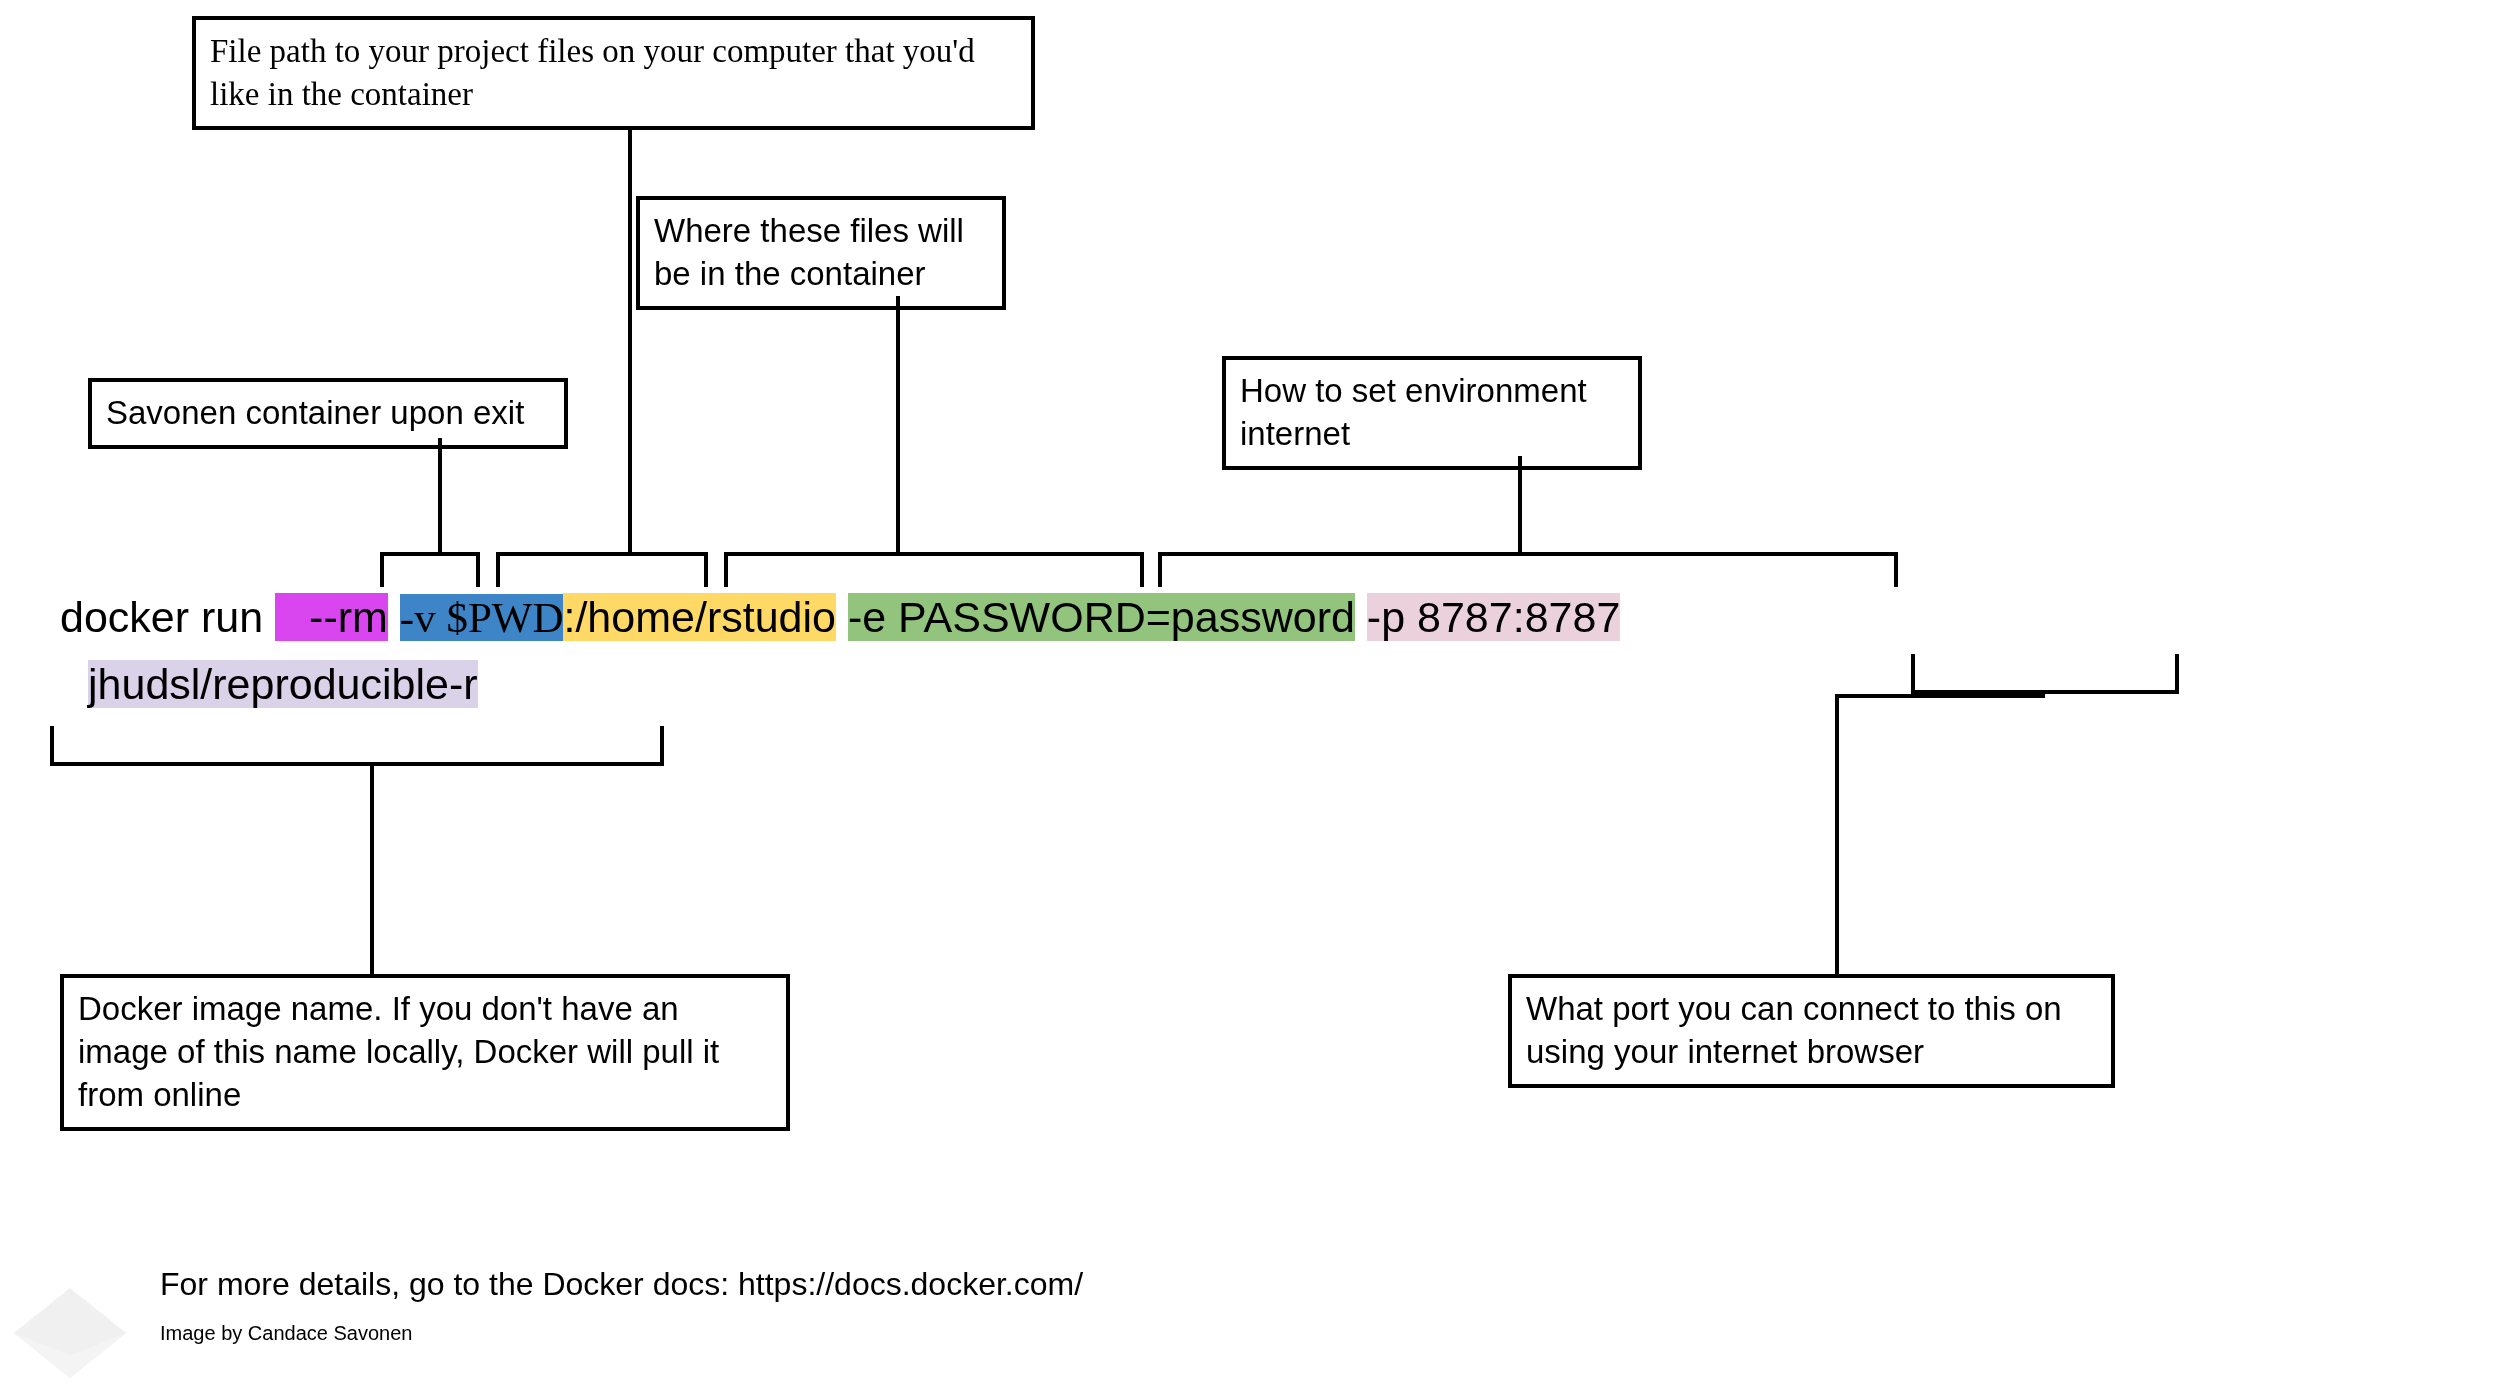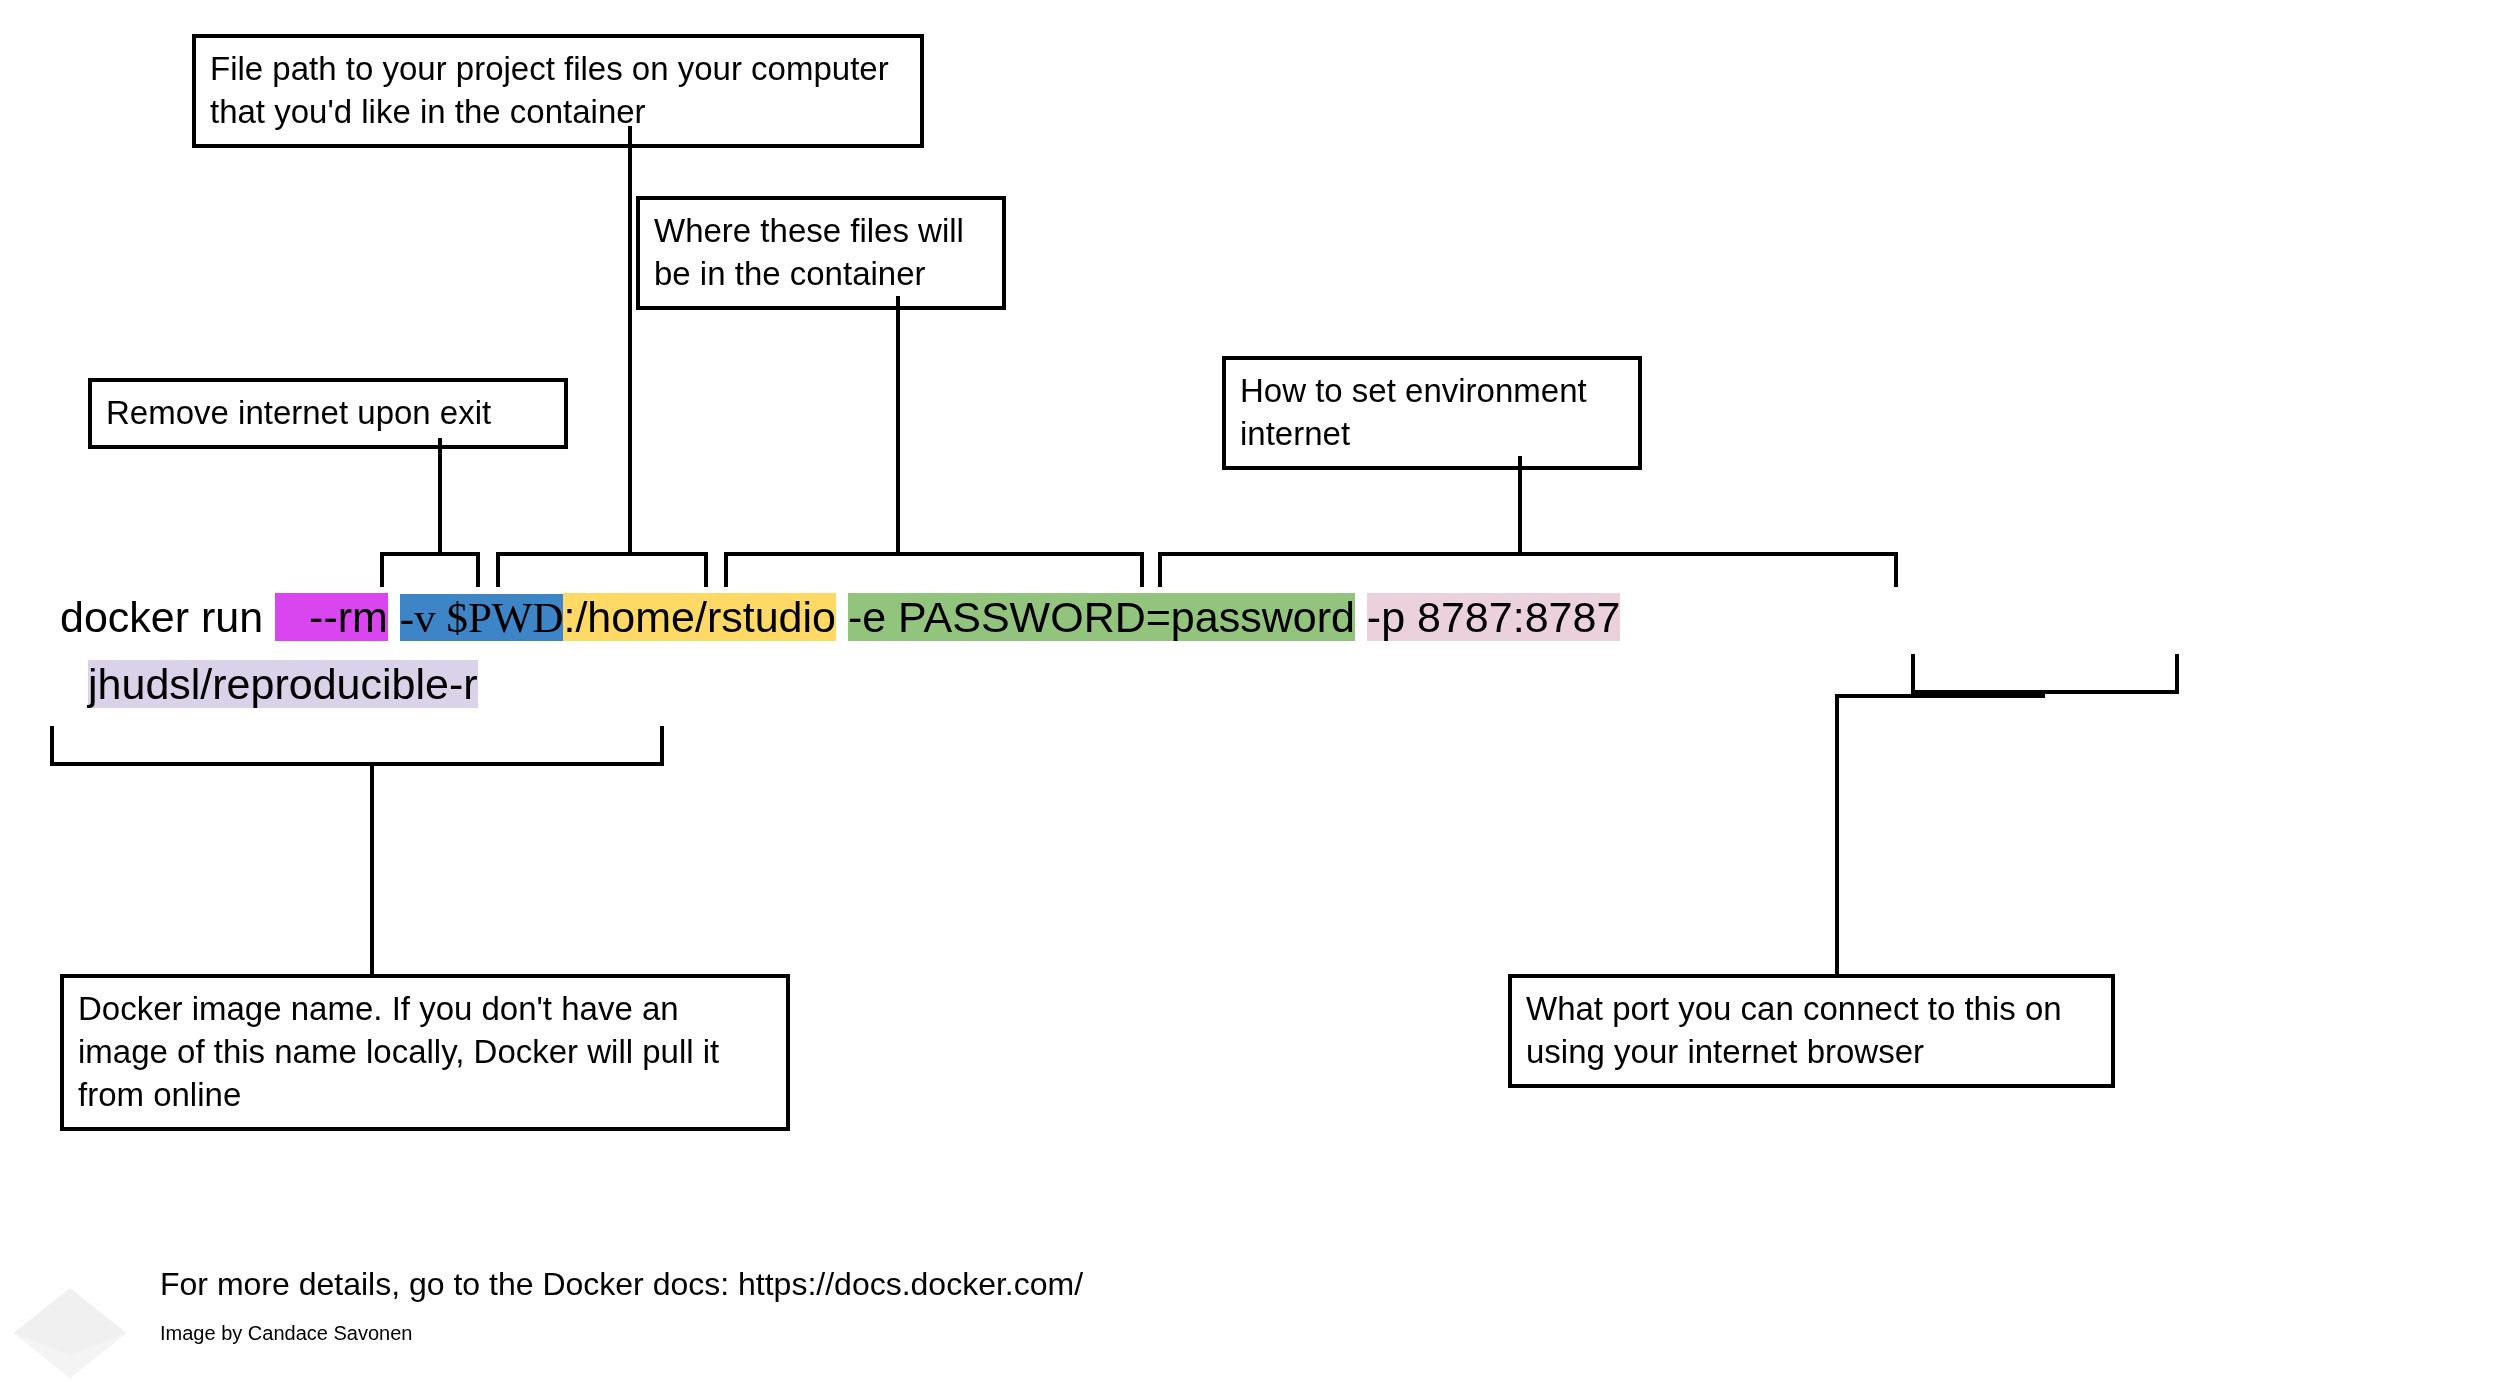--- a/index.html
+++ b/index.html
@@ -61,23 +61,23 @@
       left: 10px;
       bottom: 10px;
       width: 120px;
       height: 90px;
       opacity: 0.12;
     }
   </style>
 </head>
 <body>
 
-<div class="label-box" style="left:192px; top:34px; width:732px;">File path to your project files on your computer that you'd like in the container</div>
+<div class="label-box" style="left:192px; top:16px; width:843px;font-family:Liberation Serif, serif;">File path to your project files on your computer that you'd like in the container</div>
 <div class="label-box" style="left:636px; top:196px; width:370px;">Where these files will be in the container</div>
-<div class="label-box" style="left:88px; top:378px; width:480px;">Remove internet upon exit</div>
+<div class="label-box" style="left:88px; top:378px; width:480px;">Savonen container upon exit</div>
 <div class="label-box" style="left:1222px; top:356px; width:420px;">How to set environment internet</div>
 <div class="label-box" style="left:60px; top:974px; width:730px;">Docker image name. If you don't have an image of this name locally, Docker will pull it from online</div>
 <div class="label-box" style="left:1508px; top:974px; width:607px;">What port you can connect to this on using your internet browser</div>
 
 <div class="connector" style="left:628px; top:126px; height:426px;"></div>
 
 <div class="bracket" style="left:496px; top:552px; width:212px; height:35px;"></div>
 
 <div class="connector" style="left:896px; top:296px; height:256px;"></div>
 

